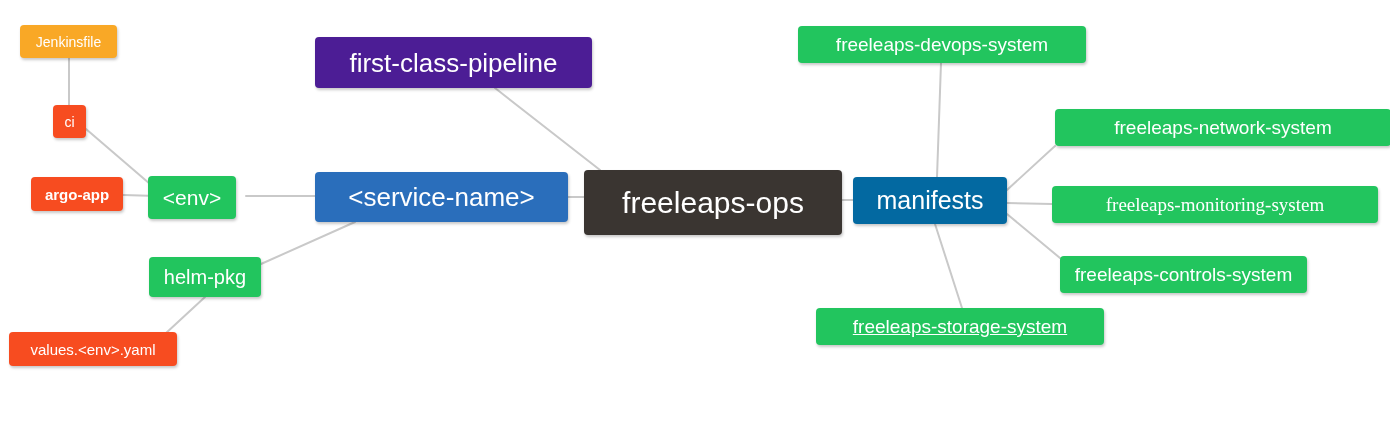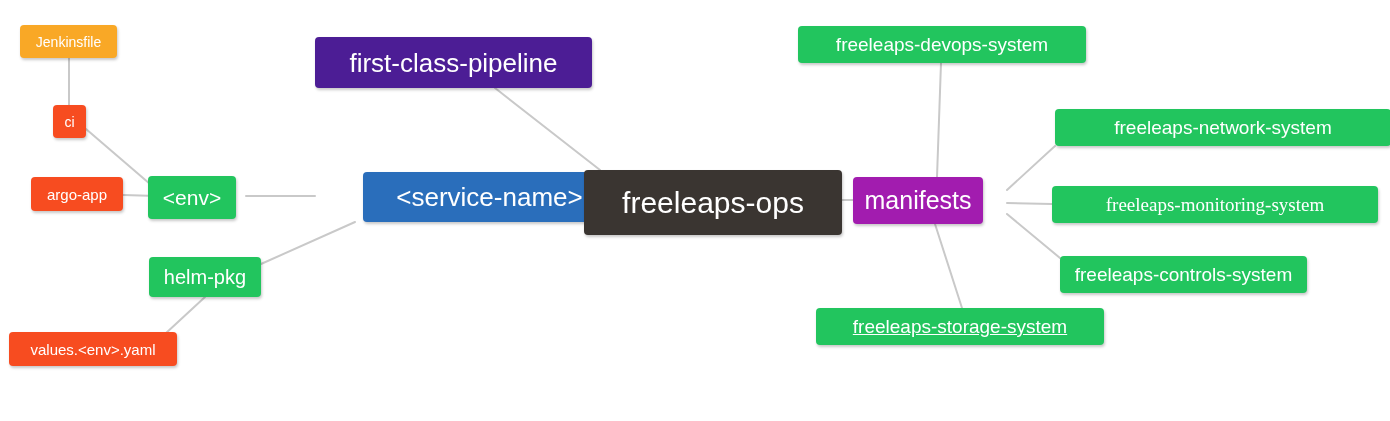--- a/index.html
+++ b/index.html
@@ -62,42 +62,42 @@
       <line x1="1007" y1="214" x2="1060" y2="258" stroke="#c9c9c9" stroke-width="2" stroke-linecap="round"></line>
       <line x1="935" y1="224" x2="962" y2="308" stroke="#c9c9c9" stroke-width="2" stroke-linecap="round"></line>
     </svg>
   <div id="nodes">
       <div class="node" style="left: 20px; top: 25px; width: 97px; height: 33px; background: rgb(249, 168, 38); font-size: 14px;">
         <span>Jenkinsfile</span>
       </div>
       <div class="node" style="left: 53px; top: 105px; width: 33px; height: 33px; background: rgb(247, 76, 32); font-size: 14px;">
         <span>ci</span>
       </div>
-      <div class="node" style="left: 31px; top: 177px; width: 92px; height: 34px; background: rgb(247, 76, 32); font-size: 15px;">
+      <div class="node" style="left: 31px; top: 177px; width: 92px; height: 34px; background: rgb(247, 76, 32); font-size: 15px; font-weight: bold;">
         <span>argo-app</span>
       </div>
       <div class="node" style="left: 148px; top: 176px; width: 88px; height: 43px; background: rgb(34, 197, 94); font-size: 21px;">
         <span>&lt;env&gt;</span>
       </div>
       <div class="node" style="left: 149px; top: 257px; width: 112px; height: 40px; background: rgb(34, 197, 94); font-size: 20px;">
         <span>helm-pkg</span>
       </div>
       <div class="node" style="left: 9px; top: 332px; width: 168px; height: 34px; background: rgb(247, 76, 32); font-size: 15px;">
         <span>values.&lt;env&gt;.yaml</span>
       </div>
       <div class="node" style="left: 315px; top: 37px; width: 277px; height: 51px; background: #4c1d95; font-size: 26px;">
         <span>first-class-pipeline</span>
       </div>
-      <div class="node" style="left: 315px; top: 172px; width: 253px; height: 50px; background: rgb(42, 110, 187); font-size: 26px; margin-left: 48px;">
+      <div class="node" style="left: 315px; top: 172px; width: 253px; height: 50px; background: rgb(42, 110, 187); font-size: 26px;">
         <span>&lt;service-name&gt;</span>
       </div>
       <div class="node" style="left: 584px; top: 170px; width: 258px; height: 65px; background: rgb(58, 53, 49); font-size: 30px;">
         <span>freeleaps-ops</span>
       </div>
-      <div class="node" style="left: 853px; top: 177px; width: 130px; height: 47px; background: #a21caf; font-size: 25px;">
+      <div class="node" style="left: 853px; top: 177px; width: 154px; height: 47px; background: #0369a1; font-size: 25px;">
         <span>manifests</span>
       </div>
       <div class="node" style="left: 798px; top: 26px; width: 288px; height: 37px; background: rgb(34, 197, 94); font-size: 19px;">
         <span>freeleaps-devops-system</span>
       </div>
       <div class="node" style="left: 1055px; top: 109px; width: 336px; height: 37px; background: rgb(34, 197, 94); font-size: 19px;">
         <span>freeleaps-network-system</span>
       </div>
       <div class="node" style="left: 1052px; top: 186px; width: 326px; height: 37px; background: rgb(34, 197, 94); font-size: 19px; font-family: Liberation Serif, serif;">
         <span>freeleaps-monitoring-system</span>

